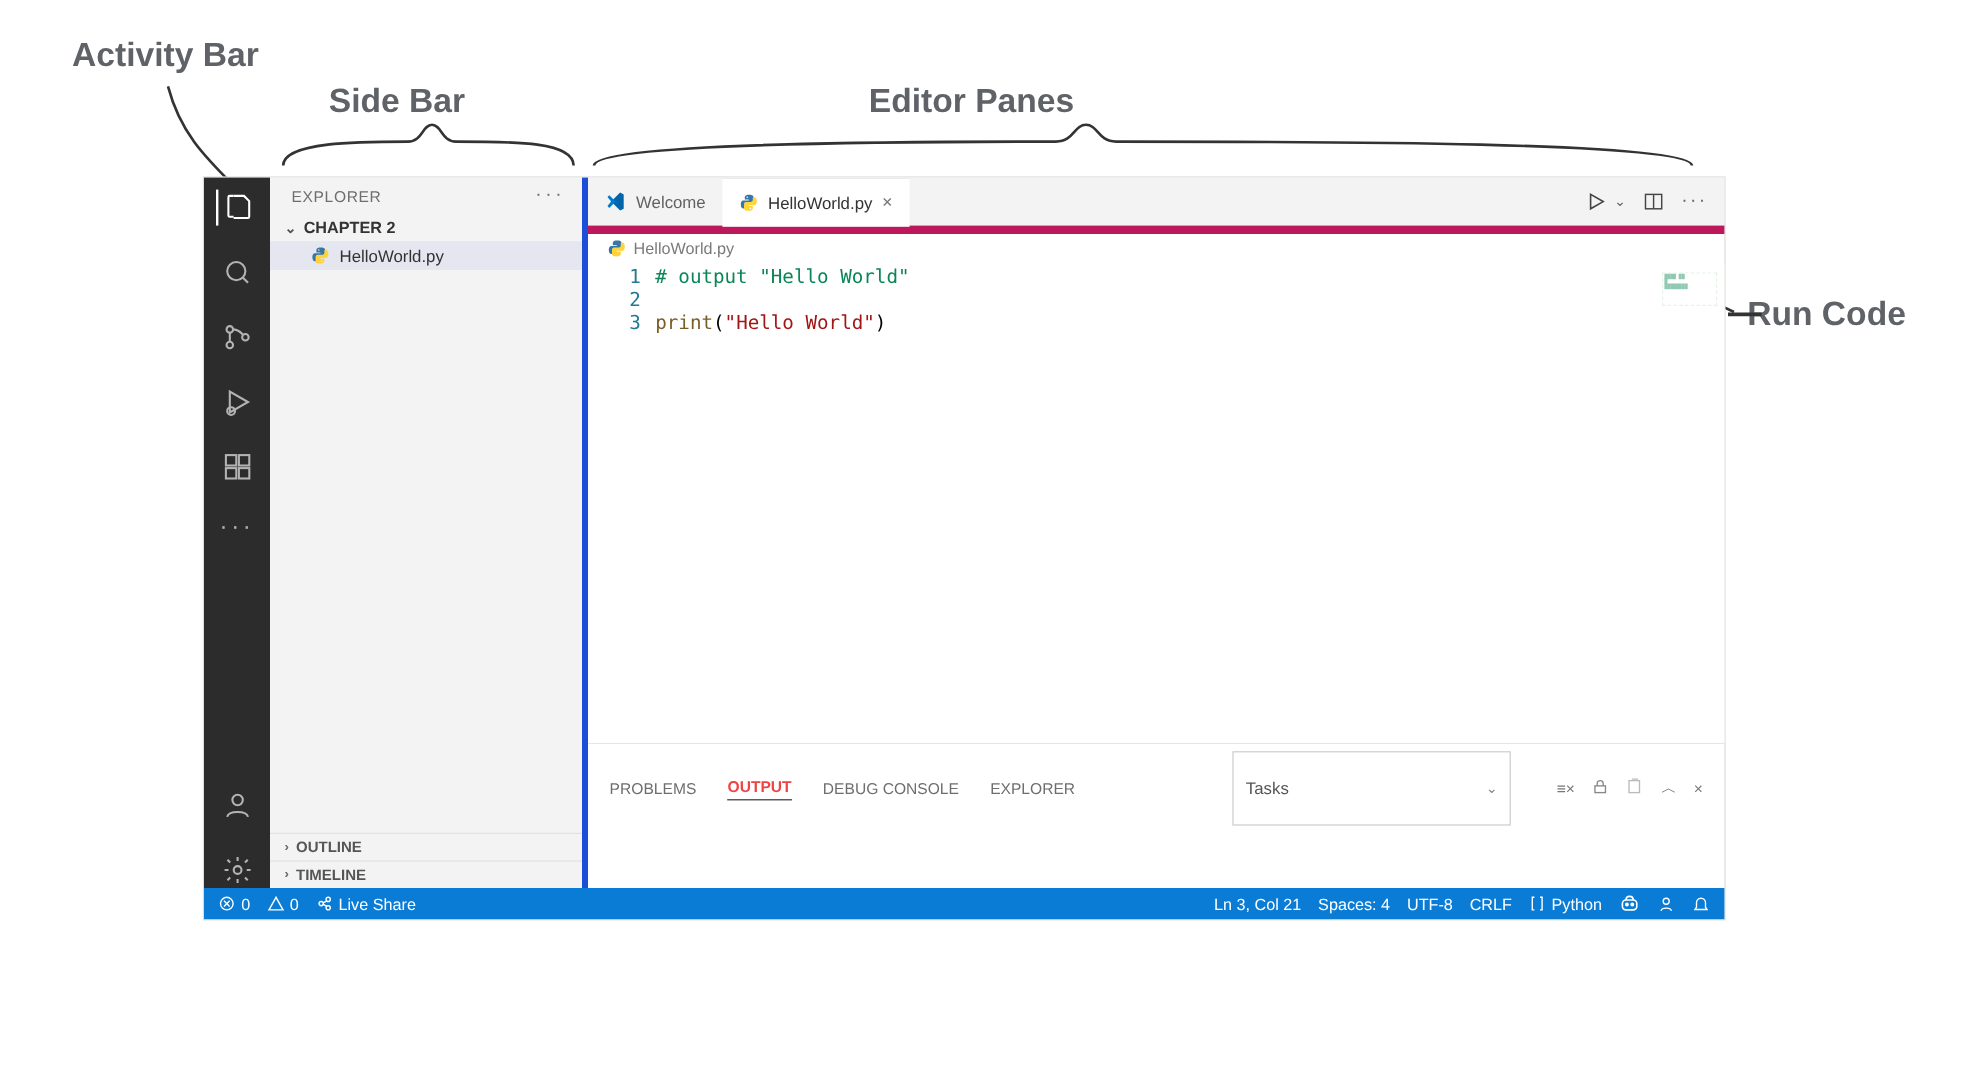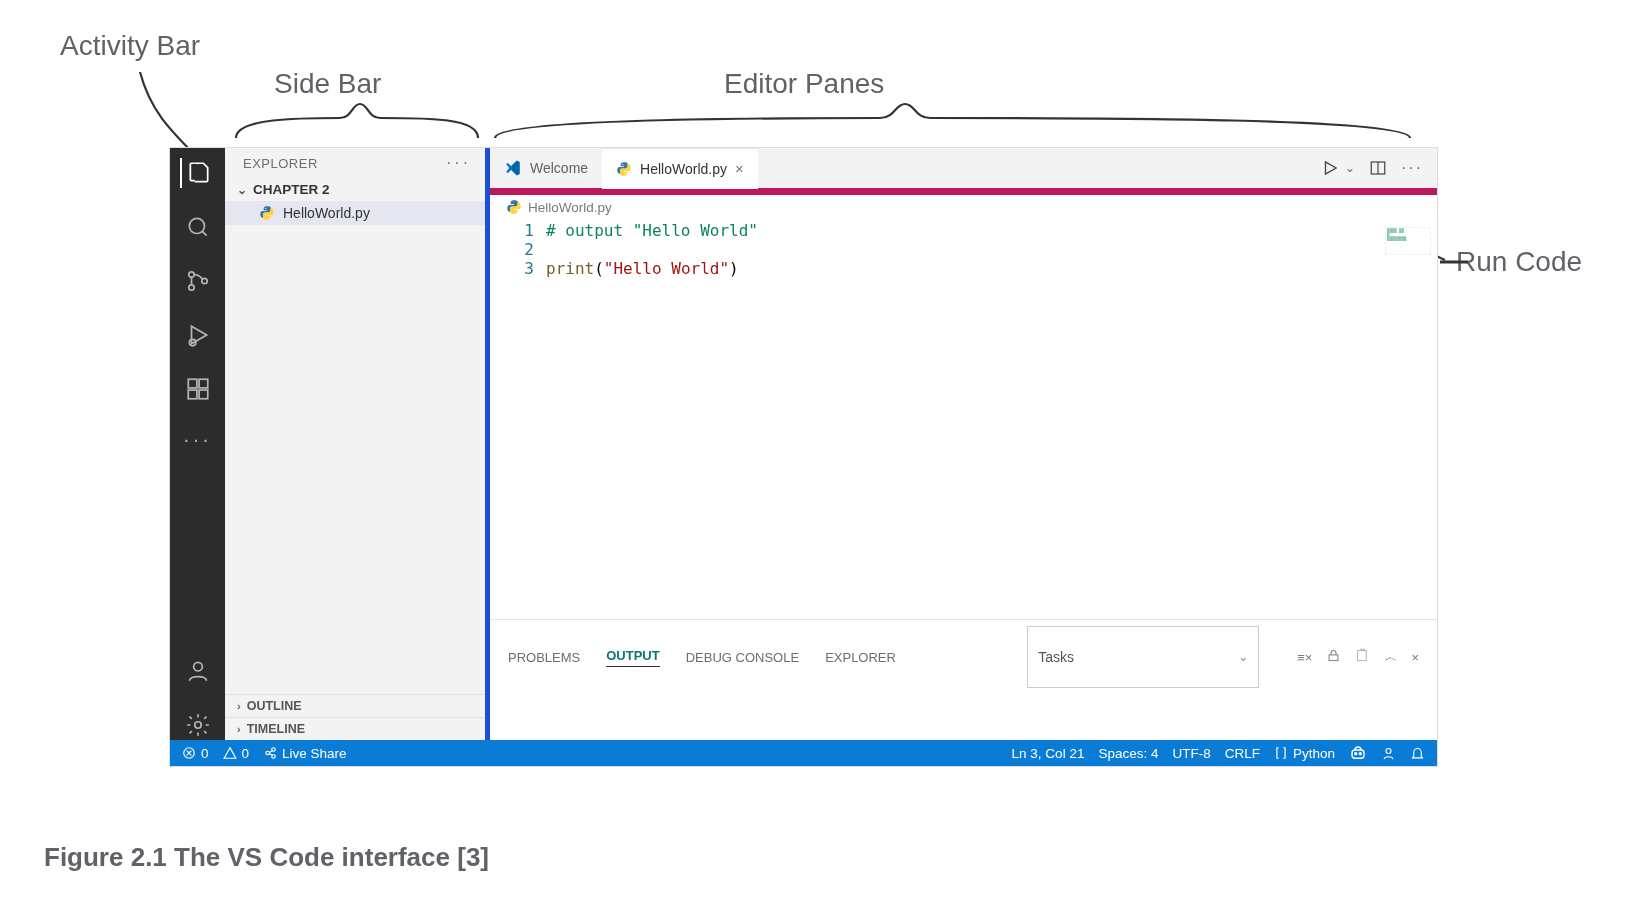--- a/index.html
+++ b/index.html
@@ -1,17 +1,17 @@
 <!DOCTYPE html>
 <html><head>
 <meta charset="utf-8">
 <style>
 html,body{margin:0;padding:0;font-family:"Segoe UI",Arial,sans-serif;background:#fff;color:#000;width:1650px;height:910px;overflow:hidden}
 .canvas{position:relative;width:1650px;height:910px}
-.annotation{position:absolute;font-weight:400;color:#5f6368;font-family:Arial,sans-serif}
+.annotation{position:absolute;font-weight:700;color:#5f6368;font-family:Arial,sans-serif}
 .figure-caption{position:absolute;left:44px;top:842px;font-weight:700;color:#5f6368;font-size:26px}
 .panel-box{position:absolute;border:2px solid #333;padding:8px 24px;text-align:center;font-weight:700;color:#5f6368;font-size:24px;line-height:1.25}
 
 
 .vscode{position:absolute;left:170px;top:148px;width:1267px;height:618px;display:flex;flex-direction:column;background:#fff;box-shadow:0 0 0 1px #ddd}
 .vs-body{flex:1;display:flex;min-height:0}
 .activity-bar{width:55px;background:#2c2c2c;display:flex;flex-direction:column;align-items:center;padding-top:10px;gap:24px;color:#b3b3b3}
 .activity-bar .spacer{flex:1}
 .ab-icon{width:30px;height:30px;display:flex;align-items:center;justify-content:center;cursor:pointer}
 .ab-icon svg{stroke:#b3b3b3;fill:none;stroke-width:1.6}
@@ -44,21 +44,21 @@
 .ln{white-space:pre}
 .tok-comment{color:#098658}
 .tok-fn{color:#795e26}
 .tok-str{color:#a31515}
 .tok-punc{color:#000}
 .minimap{position:absolute;right:6px;top:6px;width:42px;height:24px;opacity:.45;font-size:4px;line-height:4px;color:#098658;overflow:hidden;border:1px dashed #c9e8c9;padding:1px}
 .line-highlight{position:absolute;left:0;right:0;height:22px;background:#f5f5f5;z-index:-1}
 
 .panel{height:120px;border-top:1px solid #e6e6e6;display:flex;flex-direction:column}
 .panel-tabs{display:flex;align-items:center;gap:26px;padding:6px 18px;color:#6e6e6e;font-size:13px}
-.panel-tab.active{color:#0f766e;border-bottom:1.5px solid #333;padding-bottom:3px;font-weight:600}
+.panel-tab.active{color:#ef4444;border-bottom:1.5px solid #333;padding-bottom:3px;font-weight:600}
 .panel-tabs .spacer{flex:1}
 .p-select{display:flex;align-items:center;justify-content:space-between;width:210px;height:28px;border:1px solid #ccc;background:#fff;padding:16px 10px;font-size:14px;color:#555;cursor:pointer}
 .p-icons{display:flex;align-items:center;gap:14px;color:#777;margin-left:12px}
 .p-icons span{cursor:pointer}
 
 .status-bar{height:26px;background:#0a7cd5;color:#fff;display:flex;align-items:center;font-size:13.5px;padding:0 12px;gap:14px}
 .status-bar .spacer{flex:1}
 .status-bar span{cursor:pointer;display:flex;align-items:center;gap:5px}
 
 .py-icon{width:16px;height:16px}
@@ -76,21 +76,20 @@
   <div class="annotation" style="left:274px;top:68px;font-size:28px">Side Bar</div>
   <div class="annotation" style="left:724px;top:68px;font-size:28px">Editor Panes</div>
   <div class="annotation" style="left:1456px;top:246px;font-size:28px">Run Code</div>
   <div class="annotation" style="left:1124px;top:636px;font-size:26px">Copilot Symbol</div>
 
   <div class="panel-box" style="left:634px;top:624px">
     <div>Output and</div>
     <div>Terminal Panel</div>
   </div>
 
-  <div class="figure-caption">Figure 2.1   The VS Code interface [3]</div>
 
   <svg class="overlay-svg" style="left:0;top:0" width="1650" height="910">
 
     <path d="M140 72 C 150 110, 170 130, 195 155" stroke="#333" stroke-width="2.2" fill="none"></path>
     <path d="M195 155 l-8 -6 l3 10 z" fill="#333"></path>
 
     <path d="M236 138 C 236 118, 300 118, 340 118 C 352 118, 352 104, 360 104 C 368 104, 368 118, 380 118 C 430 118, 478 118, 478 138" stroke="#333" stroke-width="2.2" fill="none"></path>
 
     <path d="M495 138 C 495 118, 780 118, 880 118 C 895 118, 895 104, 905 104 C 915 104, 915 118, 930 118 C 1100 118, 1410 118, 1410 138" stroke="#333" stroke-width="2.2" fill="none"></path>
 

